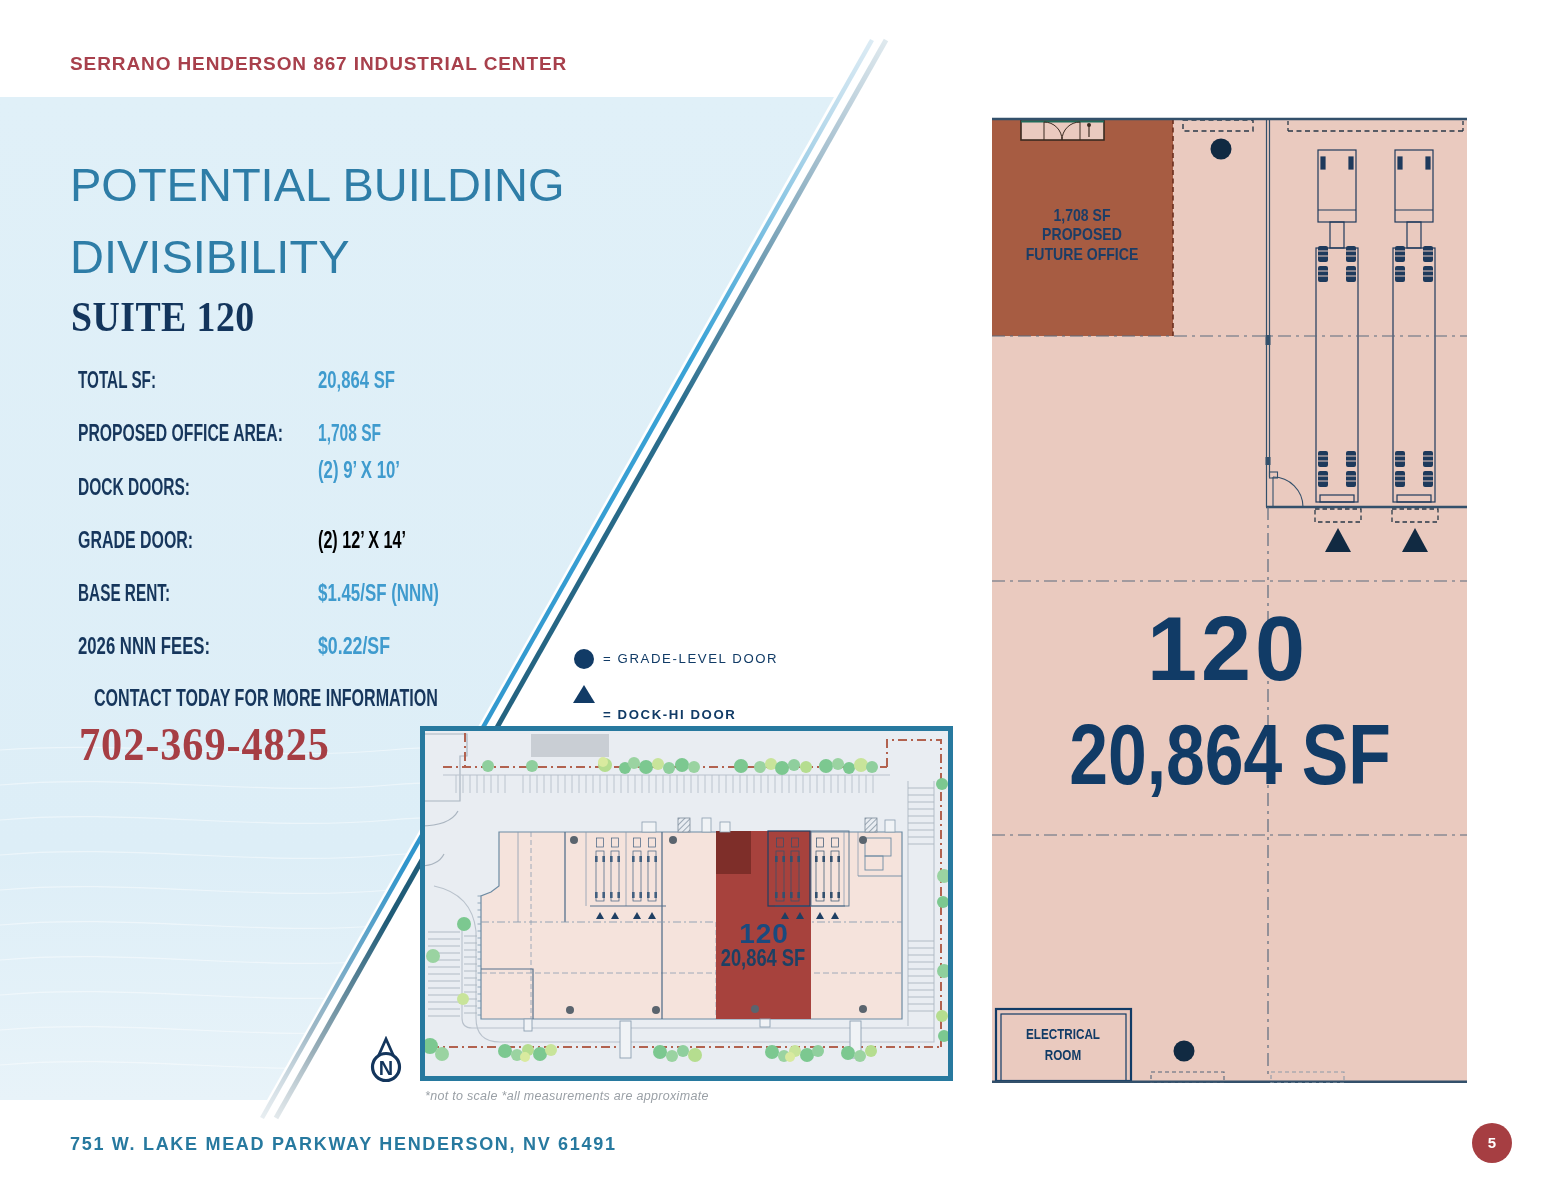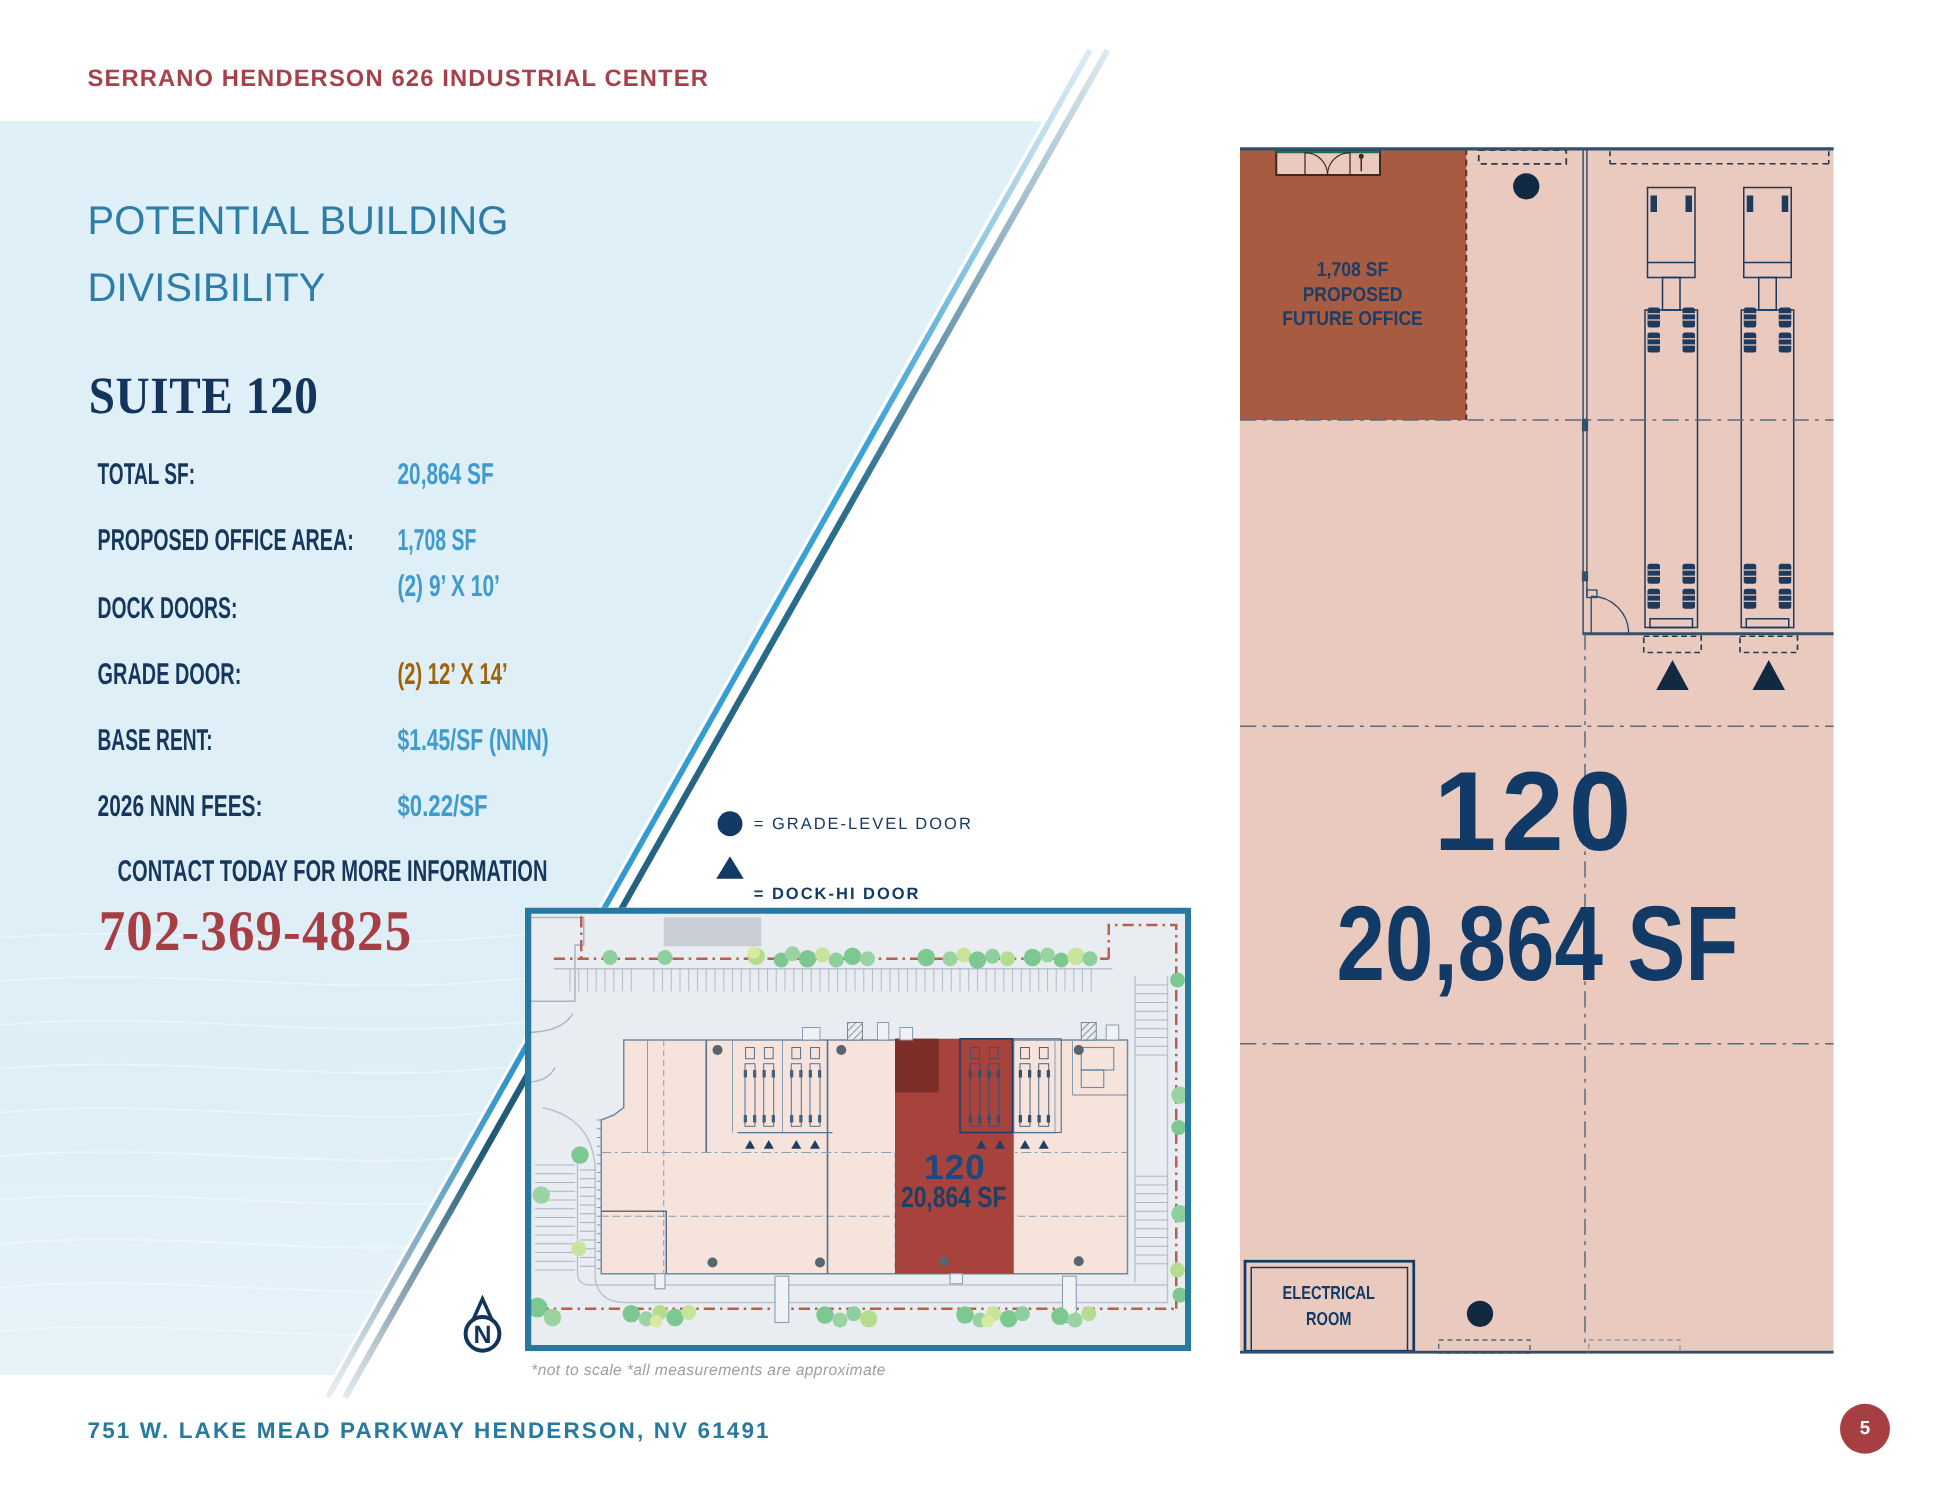--- a/index.html
+++ b/index.html
@@ -49,39 +49,39 @@
     <path d="M0,820 C130,808 260,832 390,820 C480,812 570,828 645,820"></path>
     <path d="M0,785 C130,773 260,797 390,785 C490,776 590,794 665,785"></path>
     <path d="M0,750 C130,740 260,762 390,750 C500,740 610,760 690,750"></path>
   </g>
 
   <line x1="872" y1="40" x2="262" y2="1118" stroke="url(#lineA)" stroke-width="4.5"></line>
 
   <line x1="886" y1="40" x2="276" y2="1118" stroke="url(#lineB)" stroke-width="5"></line>
 </svg>
 
-<div class="abs" id="hd" style="left:70px;top:53px;font-size:19px;font-weight:bold;letter-spacing:0.9px;color:#a8404c;white-space:nowrap;">SERRANO HENDERSON 626 INDUSTRIAL CENTER</div>
-
-<div class="abs" id="t1" style="left:70px;top:149px;font-size:32px;letter-spacing:0px;color:#2e7da7;line-height:54px;white-space:nowrap;">POTENTIAL BUILDING<br>DIVISIBILITY</div>
+<div class="abs" id="hd" style="left:70px;top:53px;font-size:19px;font-weight:bold;letter-spacing:0.9px;color:#a8404c;white-space:nowrap;">SERRANO HENDERSON 867 INDUSTRIAL CENTER</div>
+
+<div class="abs" id="t1" style="left:70px;top:149px;font-size:47px;letter-spacing:0px;color:#2e7da7;line-height:72px;white-space:nowrap;">POTENTIAL BUILDING<br>DIVISIBILITY</div>
 
 <div class="abs" id="su" style="left:71px;top:293px;font-family:'Liberation Serif',serif;font-size:42px;font-weight:bold;color:#13355c;letter-spacing:0.5px;white-space:nowrap;"><span class="cond" style="transform:scaleX(0.90);">SUITE 120</span></div>
 
 <div class="abs" style="left:78px;top:366px;width:600px;font-weight:bold;font-size:24px;color:#16365c;white-space:nowrap;">
 
   <div style="position:absolute;top:0;left:0;"><span class="cond" id="l1" style="transform:scaleX(0.636);">TOTAL SF:</span></div>
   <div style="position:absolute;top:0;left:240px;color:#3f9bce;"><span class="cond" id="v1" style="transform:scaleX(0.695);">20,864 SF</span></div>
 
   <div style="position:absolute;top:53px;left:0;"><span class="cond" id="l2" style="transform:scaleX(0.656);">PROPOSED OFFICE AREA:</span></div>
   <div style="position:absolute;top:53px;left:240px;color:#3f9bce;"><span class="cond" id="v2" style="transform:scaleX(0.647);">1,708 SF</span></div>
 
   <div style="position:absolute;top:107px;left:0;text-align:right;"><span class="cond" id="l3" style="transform:scaleX(0.646);">DOCK DOORS:</span></div>
   <div style="position:absolute;top:90px;left:240px;color:#3f9bce;"><span class="cond" id="v3" style="transform:scaleX(0.698);">(2) 9’ X 10’</span></div>
 
   <div style="position:absolute;top:160px;left:0;"><span class="cond" id="l4" style="transform:scaleX(0.664);">GRADE DOOR:</span></div>
-  <div style="position:absolute;top:160px;left:240px;color:#a16207;"><span class="cond" id="v4" style="transform:scaleX(0.673);">(2) 12’ X 14’</span></div>
+  <div style="position:absolute;top:160px;left:240px;color:#000000;"><span class="cond" id="v4" style="transform:scaleX(0.673);">(2) 12’ X 14’</span></div>
 
   <div style="position:absolute;top:213px;left:0;"><span class="cond" id="l5" style="transform:scaleX(0.639);">BASE RENT:</span></div>
   <div style="position:absolute;top:213px;left:240px;color:#3f9bce;"><span class="cond" id="v5" style="transform:scaleX(0.703);">$1.45/SF (NNN)</span></div>
 
   <div style="position:absolute;top:266px;left:0;"><span class="cond" id="l6" style="transform:scaleX(0.697);">2026 NNN FEES:</span></div>
   <div style="position:absolute;top:266px;left:240px;color:#3f9bce;"><span class="cond" id="v6" style="transform:scaleX(0.739);">$0.22/SF</span></div>
 
   <div style="position:absolute;top:318px;left:16px;"><span class="cond" id="l7" style="transform:scaleX(0.67);">CONTACT TODAY FOR MORE INFORMATION</span></div>
 </div>
 

